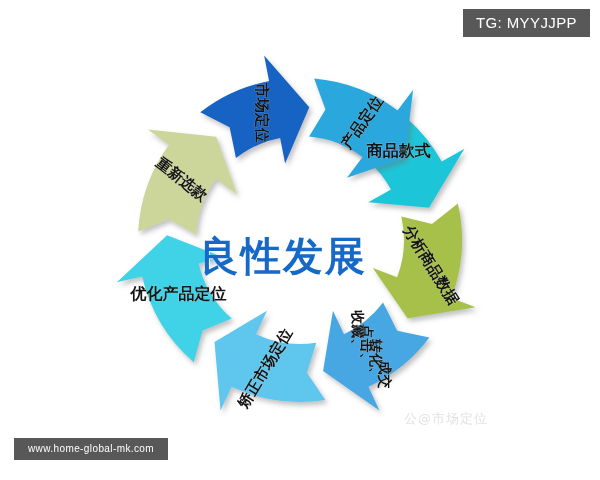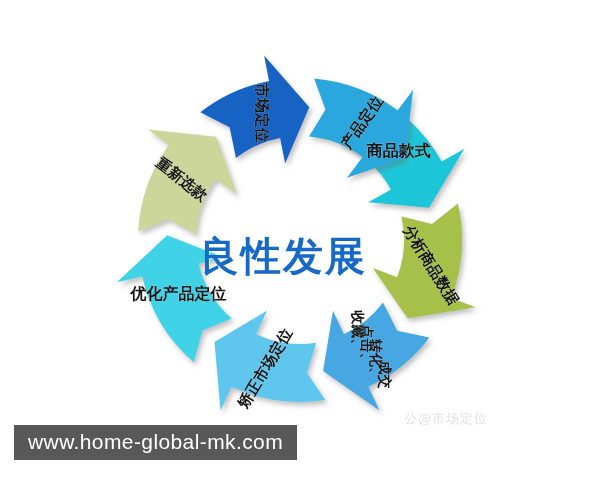--- a/index.html
+++ b/index.html
@@ -79,21 +79,21 @@
   }
   .badge-tg {
     right: 10px;
     top: 9px;
     padding: 5px 13px 6px 13px;
   }
   .badge-url {
     left: 14px;
     bottom: 20px;
     padding: 5px 14px 6px 14px;
-    font-size: 21px;
+    font-size: 10px;
   }
 
   .faint-watermark {
     position: absolute;
     left: 404px;
     top: 410px;
     font-size: 13px;
     color: #e2e2e2;
     letter-spacing: 1px;
     font-family: "DejaVu Sans", "Liberation Sans", sans-serif;
@@ -137,15 +137,16 @@
         </g>
     </svg>
 
     <div class="center-title">
       <span>良性发展</span>
     </div>
   </div>
 
   <div class="faint-watermark">公@市场定位</div>
 
+  <div class="badge badge-tg">TG: MYYJJPP</div>
   <div class="badge badge-url">www.home-global-mk.com</div>
 
 </div>
 
 </body></html>

